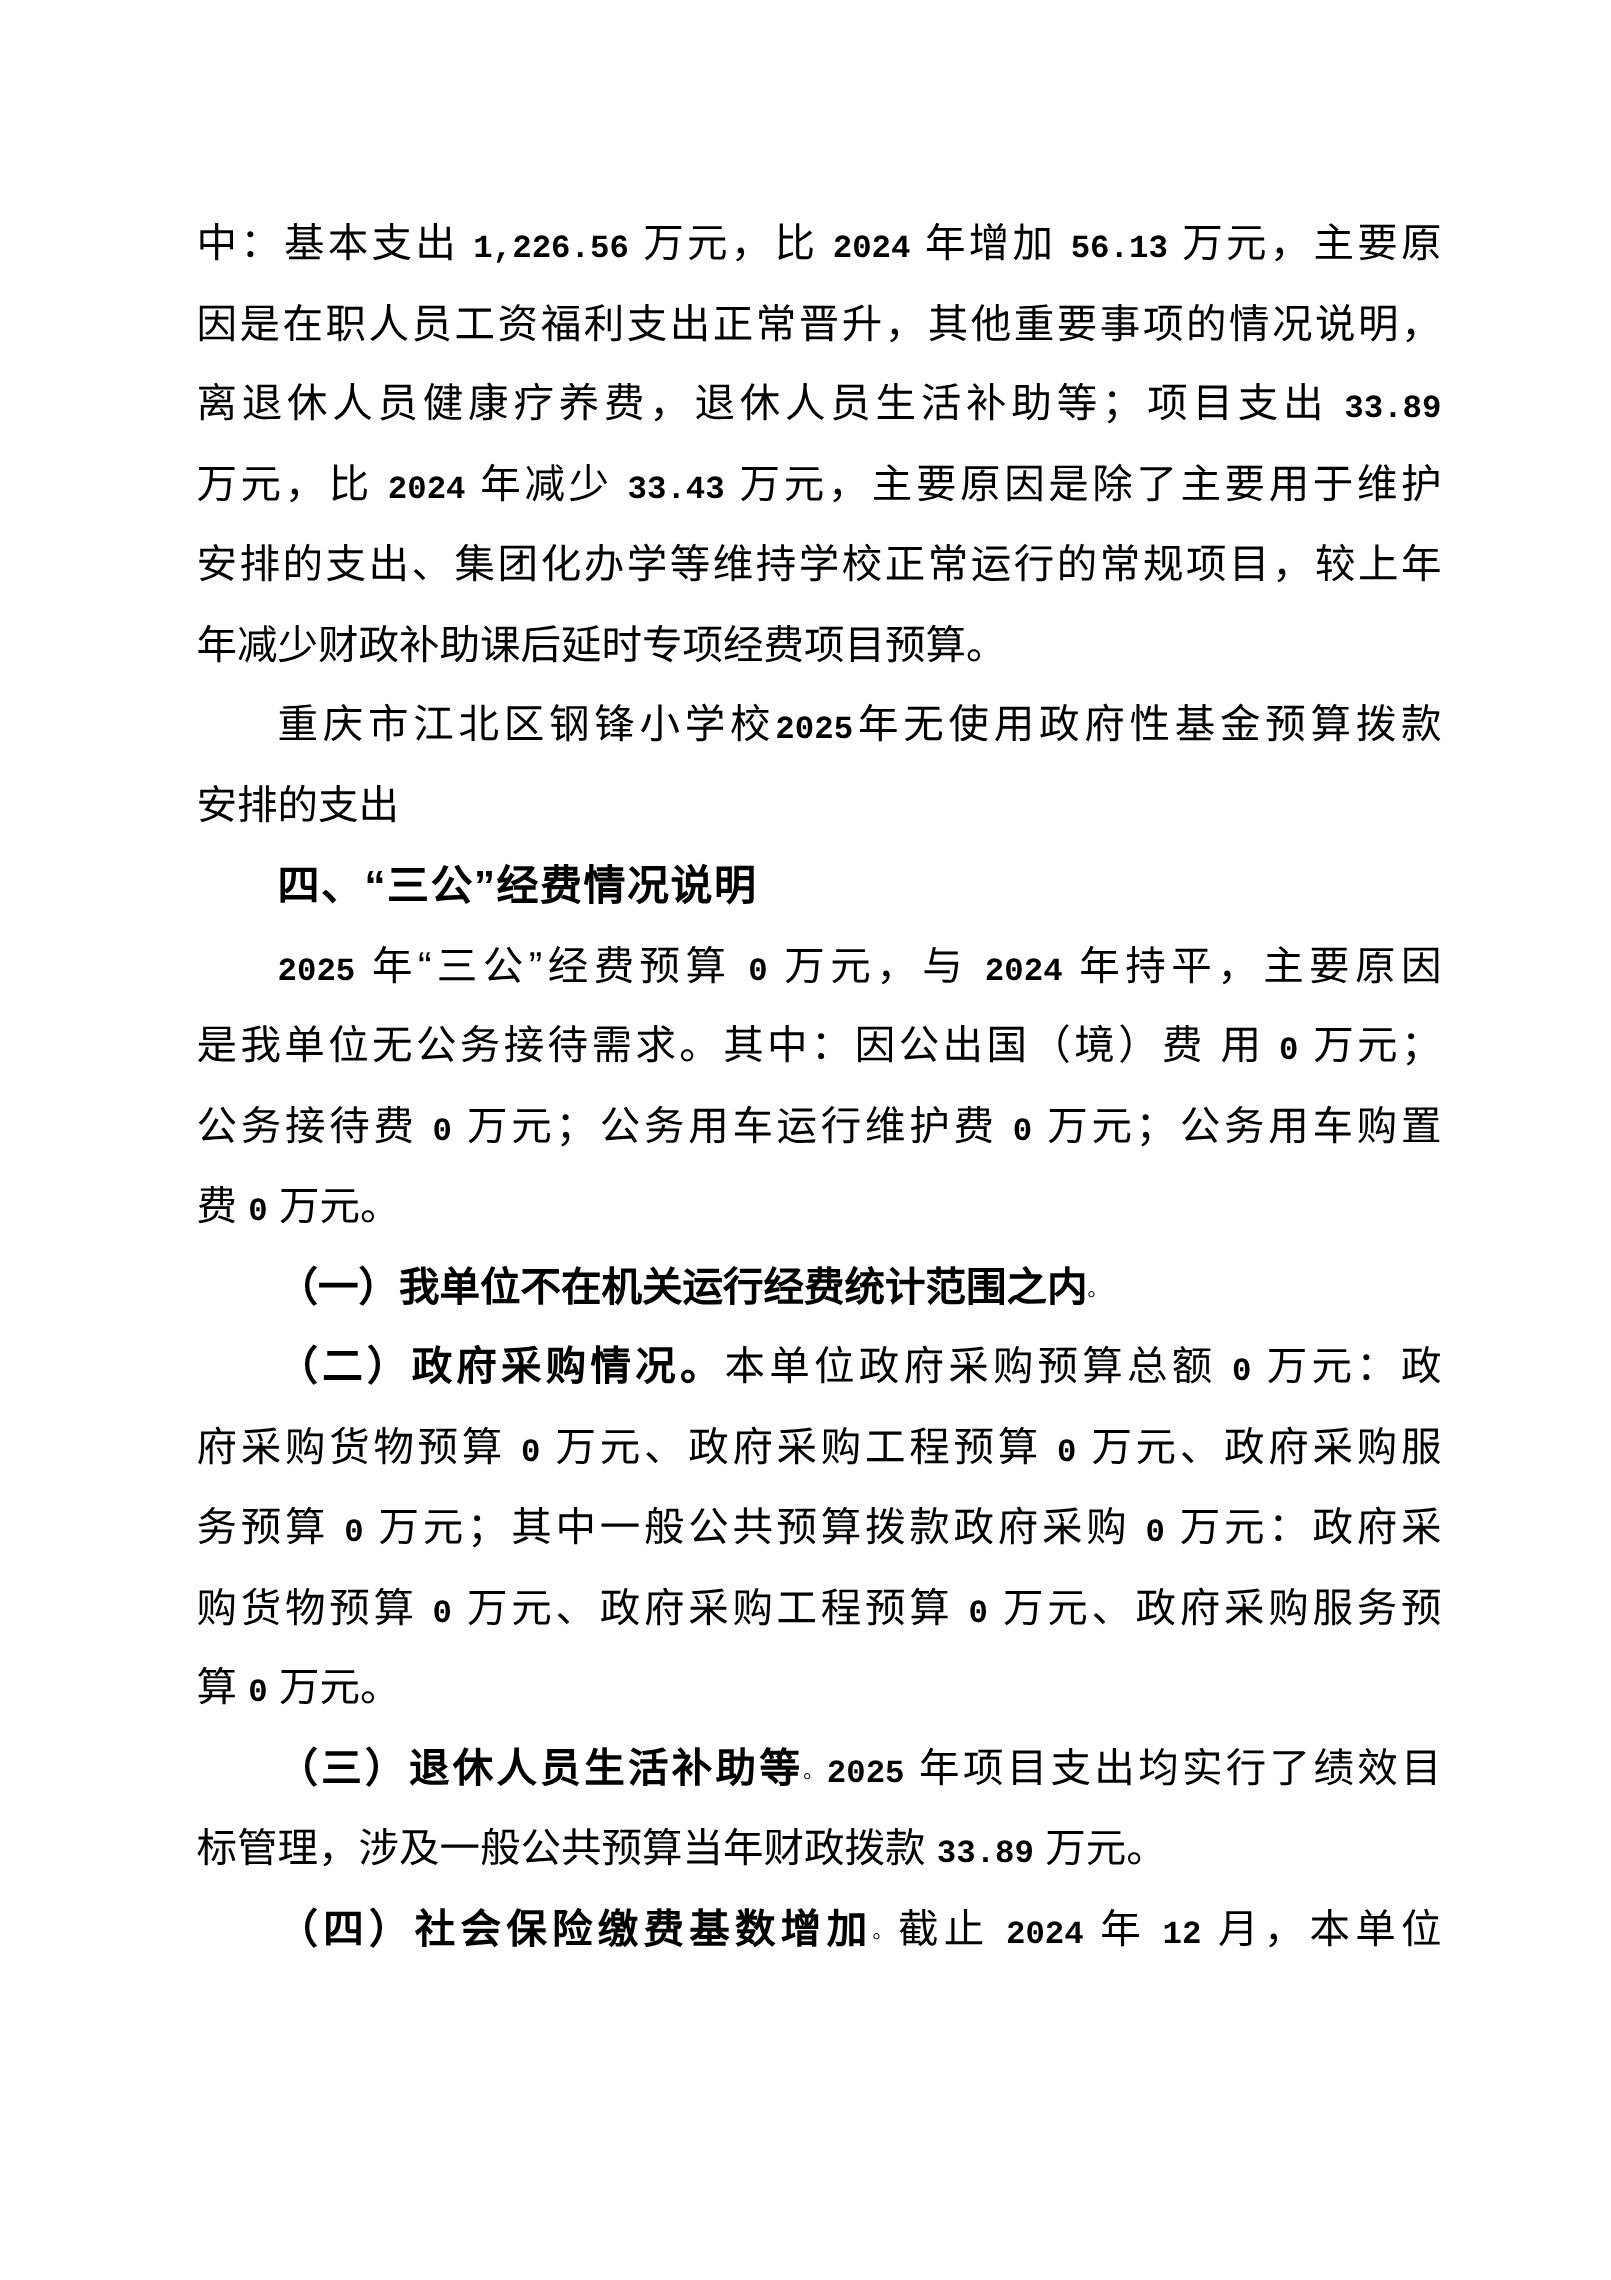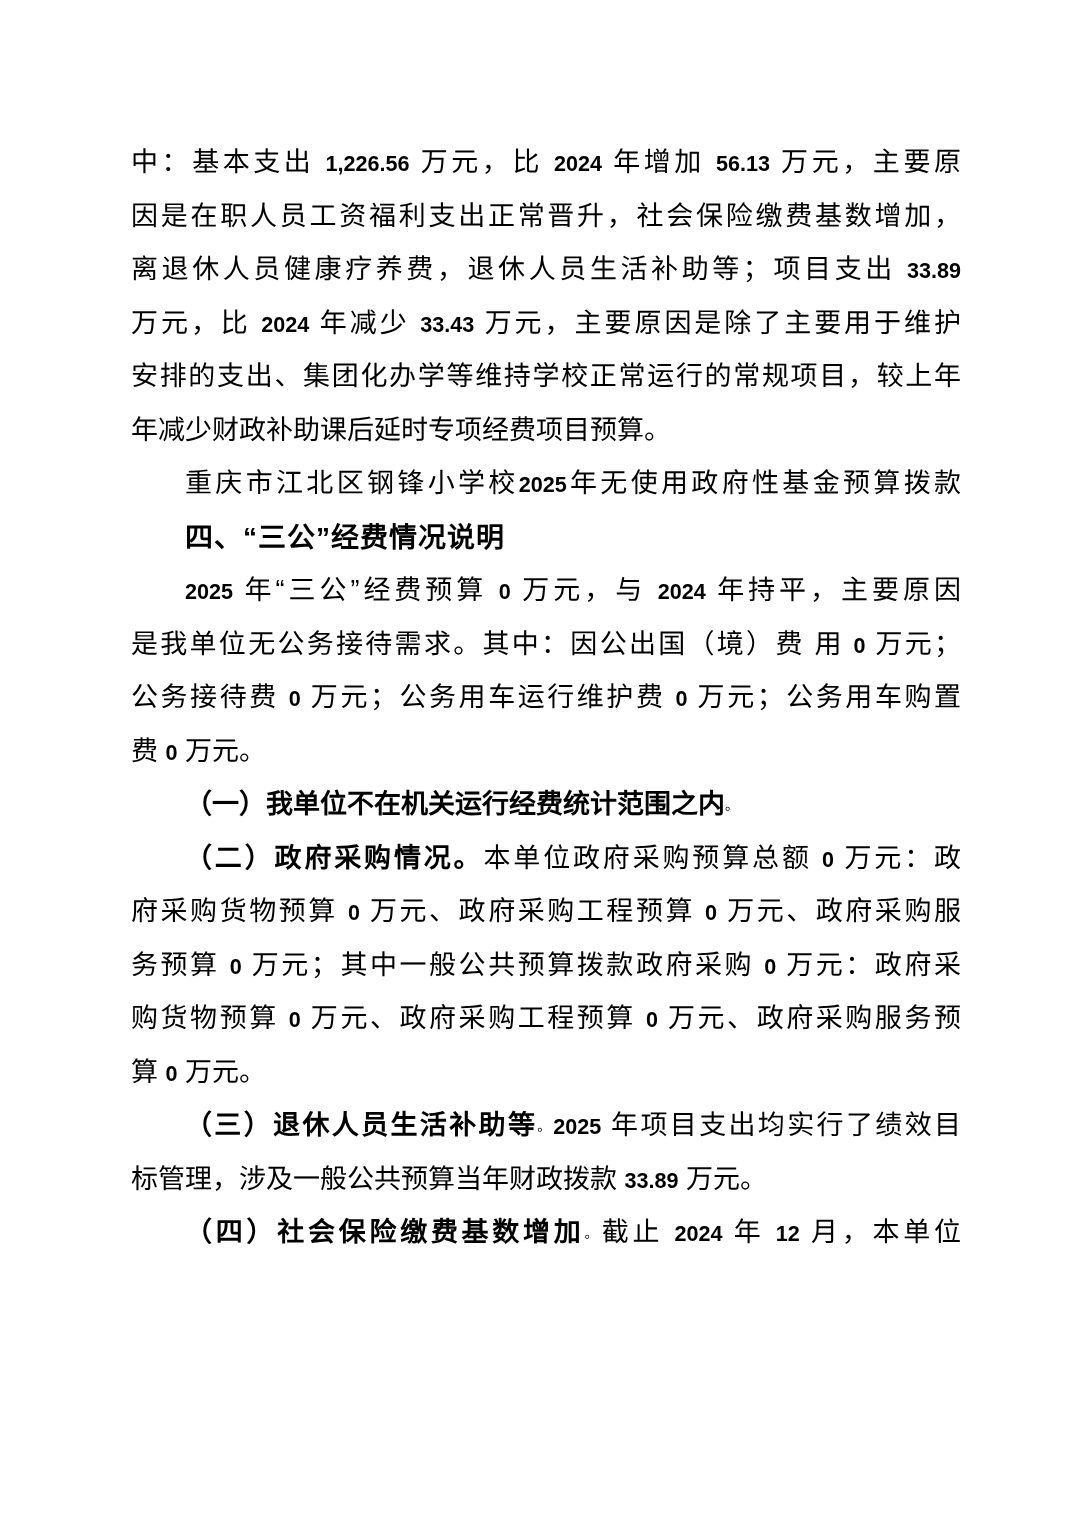--- a/index.html
+++ b/index.html
@@ -51,40 +51,41 @@
   }
   
   .seg-kaiti-small {
     font-family: "Liberation Serif", serif;
     font-weight: 400;
     font-size: 0.5em;
     vertical-align: 0.2em;
   }
   
   .num {
-    font-family: Liberation Sans, sans-serif;
+    font-family: Liberation Mono, monospace;
     font-weight: 600;
     font-size: 0.8em;
   }
 </style>
 </head>
 <body>
 
 <div class="page">
   <div class="textblock">
       <p class="block paragraph">
         <span class="line justify"><span class="seg-body">中：基本支出 <span class="num">1,226.56</span> 万元，比 <span class="num">2024</span> 年增加 <span class="num">56.13</span> 万元，主要原</span></span>
-        <span class="line justify"><span class="seg-body">因是在职人员工资福利支出正常晋升，社会保险缴费基数增加，</span></span>
+        <span class="line justify"><span class="seg-body">因是在职人员工资福利支出正常晋升，其他重要事项的情况说明，</span></span>
         <span class="line justify"><span class="seg-body">离退休人员健康疗养费，退休人员生活补助等；项目支出 <span class="num">33.89</span></span></span>
         <span class="line justify"><span class="seg-body">万元，比 <span class="num">2024</span> 年减少 <span class="num">33.43</span> 万元，主要原因是除了主要用于维护</span></span>
         <span class="line justify"><span class="seg-body">安排的支出、集团化办学等维持学校正常运行的常规项目，较上年</span></span>
         <span class="line"><span class="seg-body">年减少财政补助课后延时专项经费项目预算。</span></span>
       </p>
       <p class="block paragraph">
         <span class="line justify indent"><span class="seg-body">重庆市江北区钢锋小学校<span class="num">2025</span>年无使用政府性基金预算拨款</span></span>
+        <span class="line"><span class="seg-body">安排的支出</span></span>
       </p>
       <h2 class="block heading">
         <span class="line indent"><span class="seg-heading">四、“三公”经费情况说明</span></span>
       </h2>
       <p class="block paragraph">
         <span class="line justify indent"><span class="seg-body"><span class="num">2025</span> 年“三公”经费预算 <span class="num">0</span> 万元，与 <span class="num">2024</span> 年持平，主要原因</span></span>
         <span class="line justify"><span class="seg-body">是我单位无公务接待需求。其中：因公出国（境）费 用 <span class="num">0</span> 万元；</span></span>
         <span class="line justify"><span class="seg-body">公务接待费 <span class="num">0</span> 万元；公务用车运行维护费 <span class="num">0</span> 万元；公务用车购置</span></span>
         <span class="line"><span class="seg-body">费 <span class="num">0</span> 万元。</span></span>
       </p>

